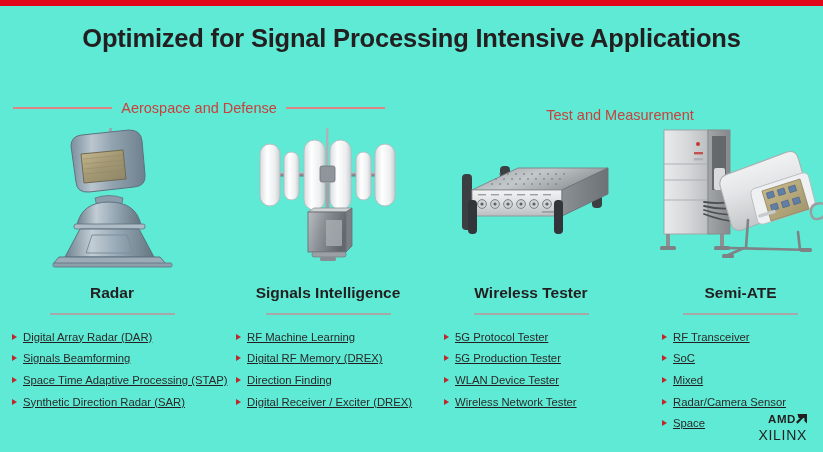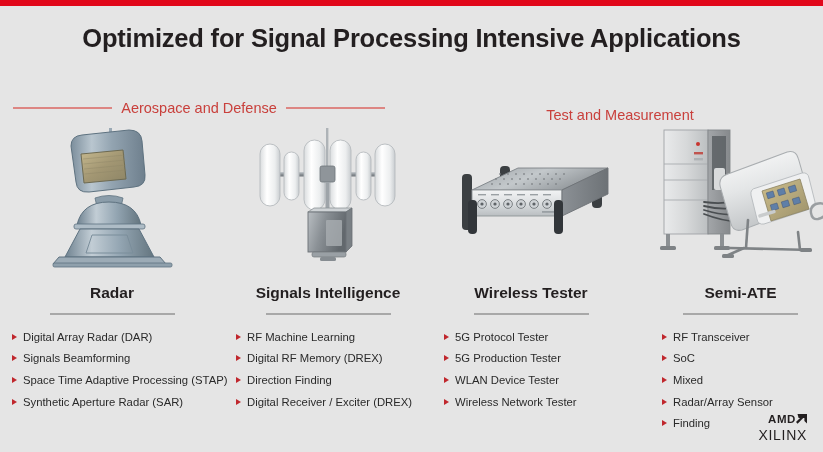--- a/index.html
+++ b/index.html
@@ -14,21 +14,21 @@
   body {
     font-family: "Liberation Sans", sans-serif;
     background: #ffffff;
     color: #231f20;
   }
 
   #slide {
     position: relative;
     width: 823px;
     height: 452px;
-    background: #e5e5e5;
+    background: #5eead4;
     overflow: hidden;
   }
 
   
   .top-bar {
     position: absolute;
     left: 0; top: 0;
     width: 823px;
     height: 6px;
     background: #e1071a;
@@ -106,20 +106,21 @@
     background: #a8a8a8;
     margin: 12px auto 0 auto;
   }
   .col-2 .col-rule,
   .col-3 .col-rule { width: 115px; }
 
   
   .bullets {
     margin-top: 12px;
     list-style: none;
+    text-decoration: underline;
   }
   .bullets li {
     display: flex;
     align-items: flex-start;
     gap: 6px;
     font-size: 11.3px;
     line-height: 13px;
     color: #2a2a2a;
     padding: 4.3px 0;
     white-space: nowrap;
@@ -242,21 +243,21 @@
       <li>
         <span class="tri"></span>
         <span>Signals Beamforming</span>
       </li>
       <li>
         <span class="tri"></span>
         <span>Space Time Adaptive Processing (STAP)</span>
       </li>
       <li>
         <span class="tri"></span>
-        <span>Synthetic Aperture Radar (SAR)</span>
+        <span>Synthetic Direction Radar (SAR)</span>
       </li>
     </ul>
   </div>
 
   <div class="col col-1">
     <div class="art">
       <svg width="160" height="140" viewBox="0 0 160 140" aria-hidden="true">
         <defs>
           <linearGradient id="cap-g" x1="0" y1="0" x2="1" y2="0">
             <stop offset="0" stop-color="#d9dcde"></stop>
@@ -524,25 +525,25 @@
       <li>
         <span class="tri"></span>
         <span>SoC</span>
       </li>
       <li>
         <span class="tri"></span>
         <span>Mixed</span>
       </li>
       <li>
         <span class="tri"></span>
-        <span>Radar/Array Sensor</span>
-      </li>
-      <li>
-        <span class="tri"></span>
-        <span>Finding</span>
+        <span>Radar/Camera Sensor</span>
+      </li>
+      <li>
+        <span class="tri"></span>
+        <span>Space</span>
       </li>
     </ul>
   </div>
 
   <div class="logo">
     <div class="logo-amd">
       <span>AMD</span>
       <svg class="amd-arrow" width="11" height="11" viewBox="0 0 11 11" aria-hidden="true">
         <path d="M1.5 0 H11 V9.5 L8.4 6.9 V3.9 L2.6 3.9 Z" fill="#231f20"></path>
         <path d="M0 8.1 L5.6 2.5 L7.2 4.1 L1.6 9.7 Z" fill="#231f20"></path>

